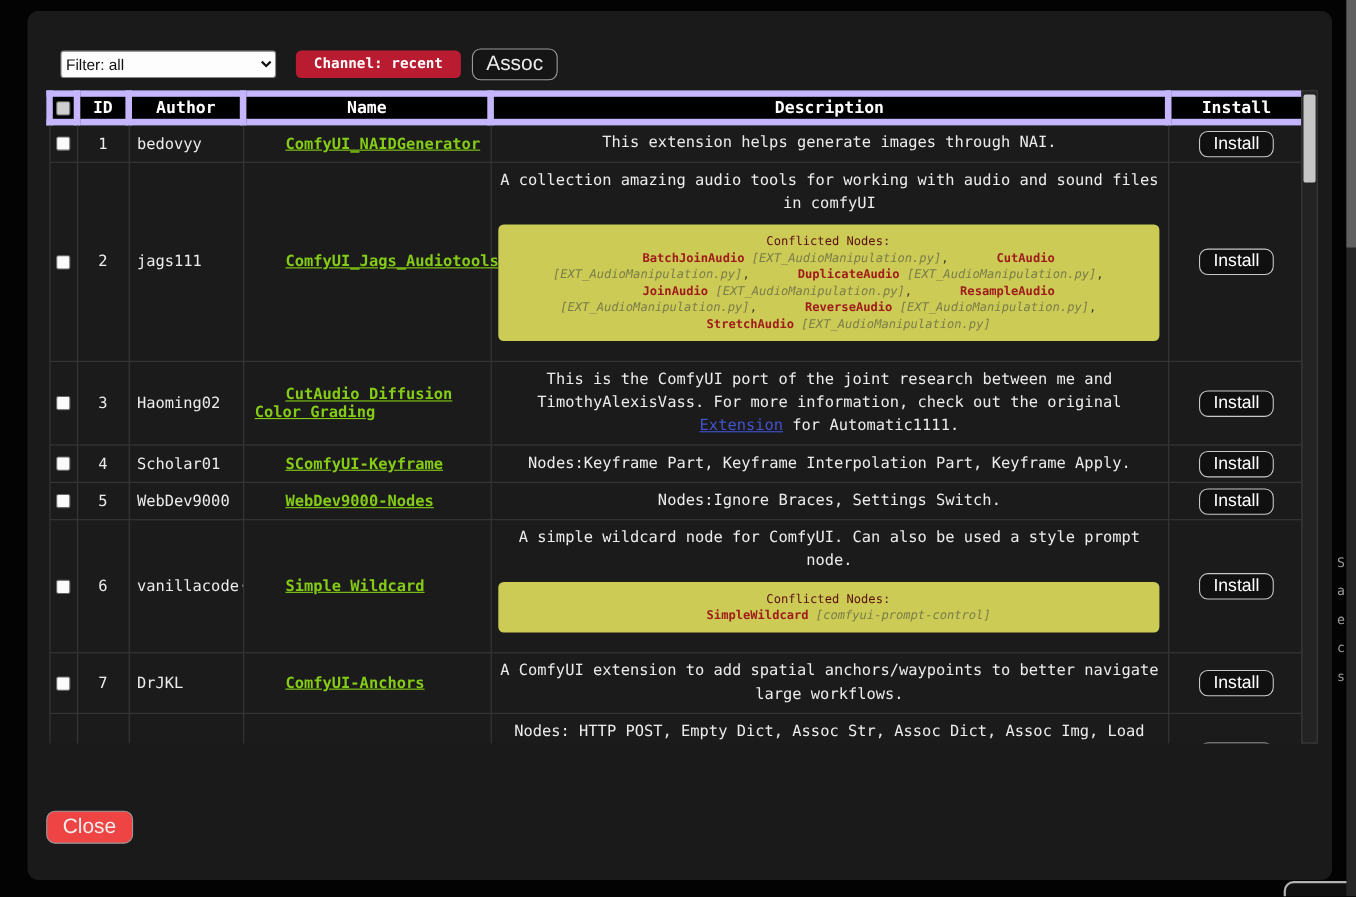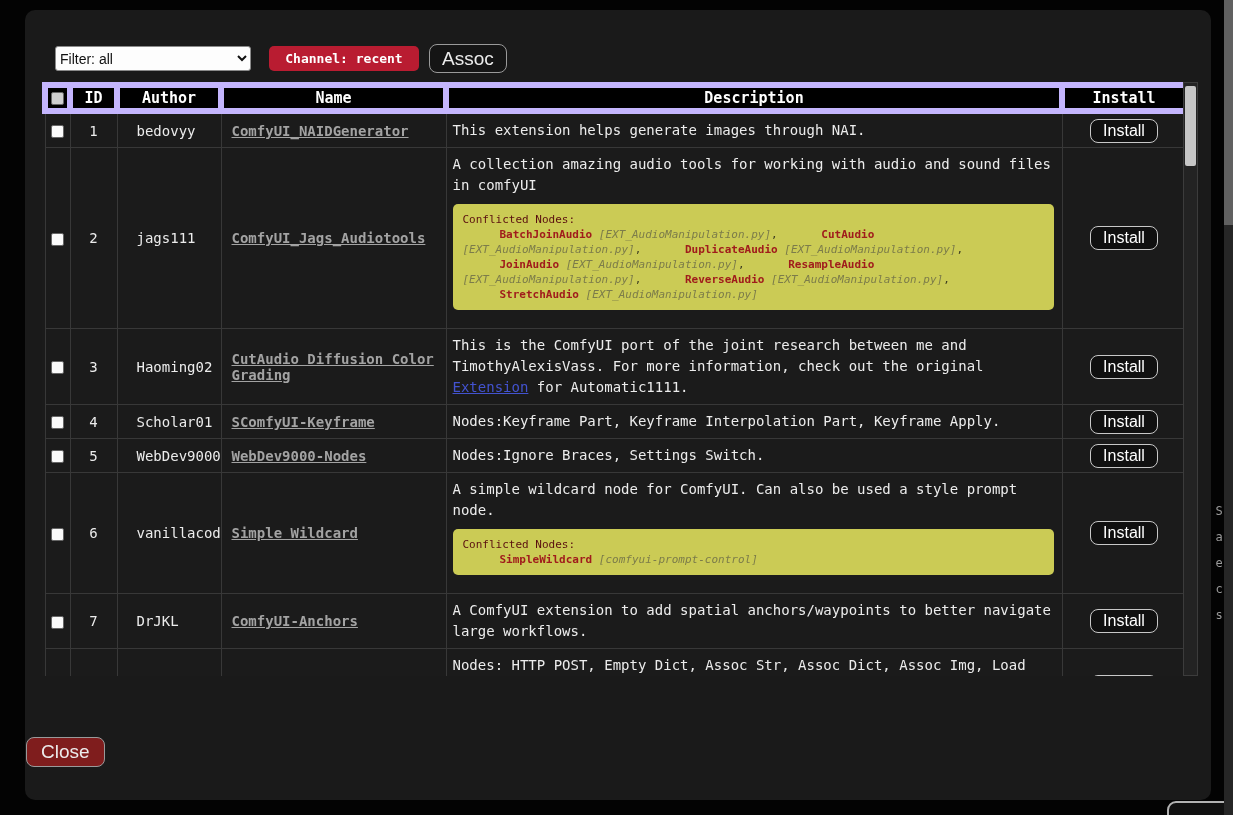--- a/index.html
+++ b/index.html
@@ -43,26 +43,26 @@
   th {
     background:#000; color:#fff; height:26px; text-align:center;
     font:bold 15px "DejaVu Sans Mono", monospace; border:6px solid #c4b5fd;
   }
   td {
     background:#1b1b1b; color:#ececec; border:1px solid #383838;
     font:14px "DejaVu Sans Mono", monospace; vertical-align:middle;
   }
   .col-check { text-align:center; }
   .col-id { text-align:center; }
-  .col-author { padding:5px 19px; white-space:nowrap; overflow:hidden;margin-left:48px; }
+  .col-author { padding:5px 7px; white-space:nowrap; overflow:hidden;margin-left:48px; }
   .col-name { padding:5px 10px; }
   .name-link {
-    color:#a3a3a3; font-weight:bold; text-decoration:underline; cursor:pointer;
-  }
-  .col-desc { padding:6px 6px; line-height:21px; vertical-align:top; }
+    color:#84cc16; font-weight:bold; text-decoration:underline; cursor:pointer;margin-left:28px;
+  }
+  .col-desc { padding:6px 6px; line-height:21px; vertical-align:top;text-align:center; }
   .desc-link { color:#4353d0; text-decoration:underline; cursor:pointer; }
   .col-install { text-align:center; }
   .install-btn {
     background:#101010; color:#fff; border:1px solid #c8c8c8; border-radius:8px;
     padding:2px 12px; font:16px "Liberation Sans", sans-serif; cursor:pointer;
   }
   .cb {
     appearance:none; -webkit-appearance:none; width:13px; height:13px;
     background:#fbfbfb; border:1px solid #666; border-radius:2px;
     vertical-align:middle; cursor:pointer;
@@ -79,22 +79,22 @@
   .tbl-scrollbar {
     position:absolute; top:0; right:0; width:15px; height:594px;
     background:#232323; border:1px solid #3c3c3c;
   }
   .tbl-thumb {
     position:absolute; top:3px; left:1px; width:11px; height:80px;
     background:#c6c6c6; border-radius:2px;
   }
   
   .close-btn {
-    position:absolute; left:1px; bottom:33px; padding:3px 14px;
-    background:#7f1d1d; color:#ececec; border:1px solid #9a9a9a; border-radius:8px;
+    position:absolute; left:17px; bottom:33px; padding:3px 14px;
+    background:#ef4444; color:#ececec; border:1px solid #9a9a9a; border-radius:8px;
     font:19px "Liberation Sans", sans-serif; cursor:pointer;
   }
   
   .page-scrollbar {
     position:absolute; right:0; top:0; width:9px; height:815px; background:#262626;
   }
   .page-scroll-thumb { position:absolute; top:0; left:0; width:9px; height:225px; background:#606060; }
   .edge-fragments {
     position:absolute; left:1214px; top:498px; width:10px;
     color:#9a9a9a; font:12px "DejaVu Sans Mono", monospace; line-height:26px; text-align:center;

